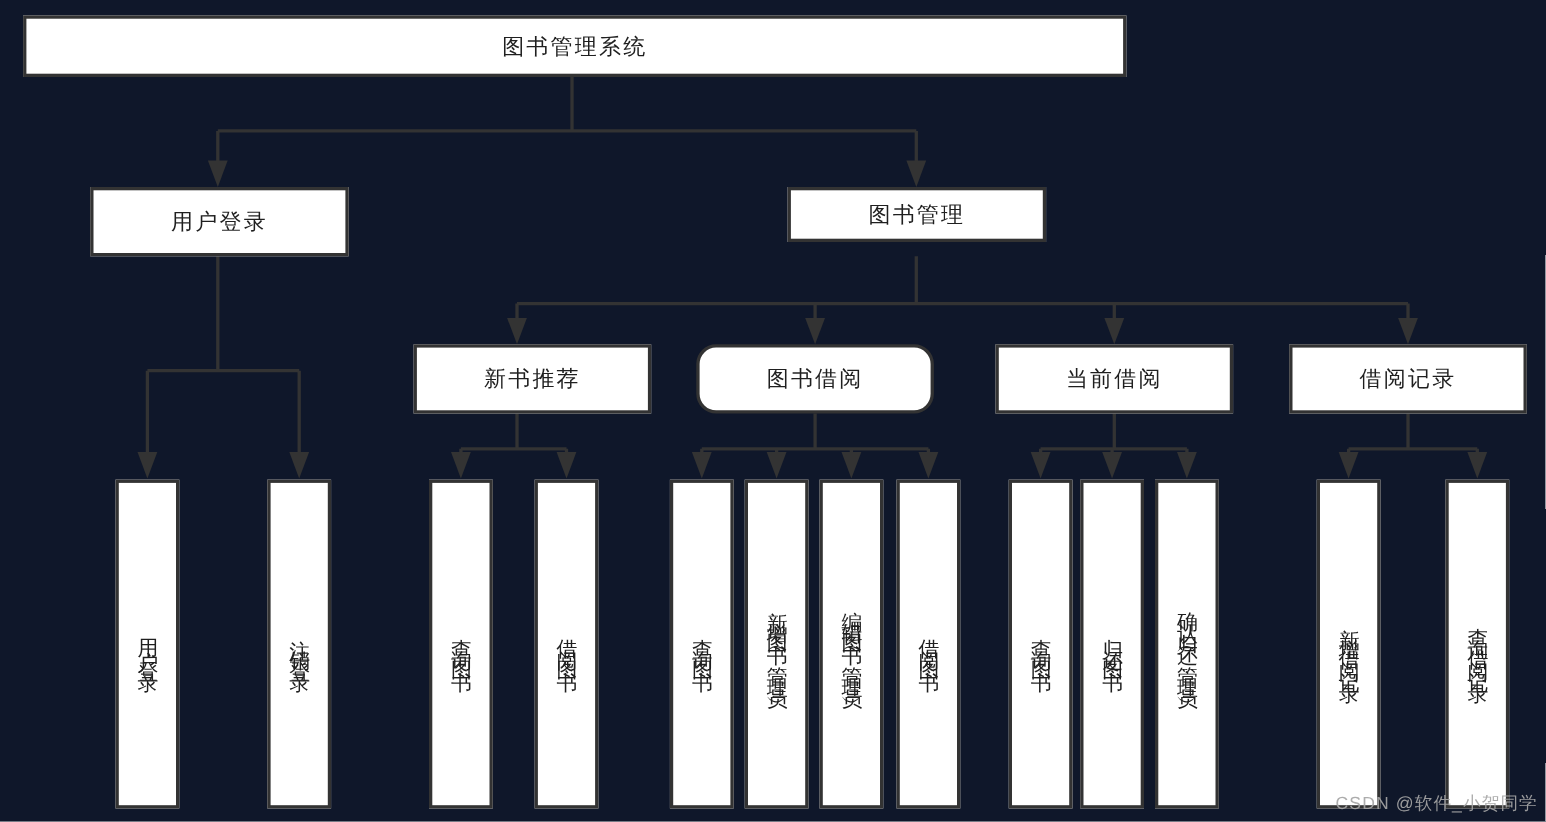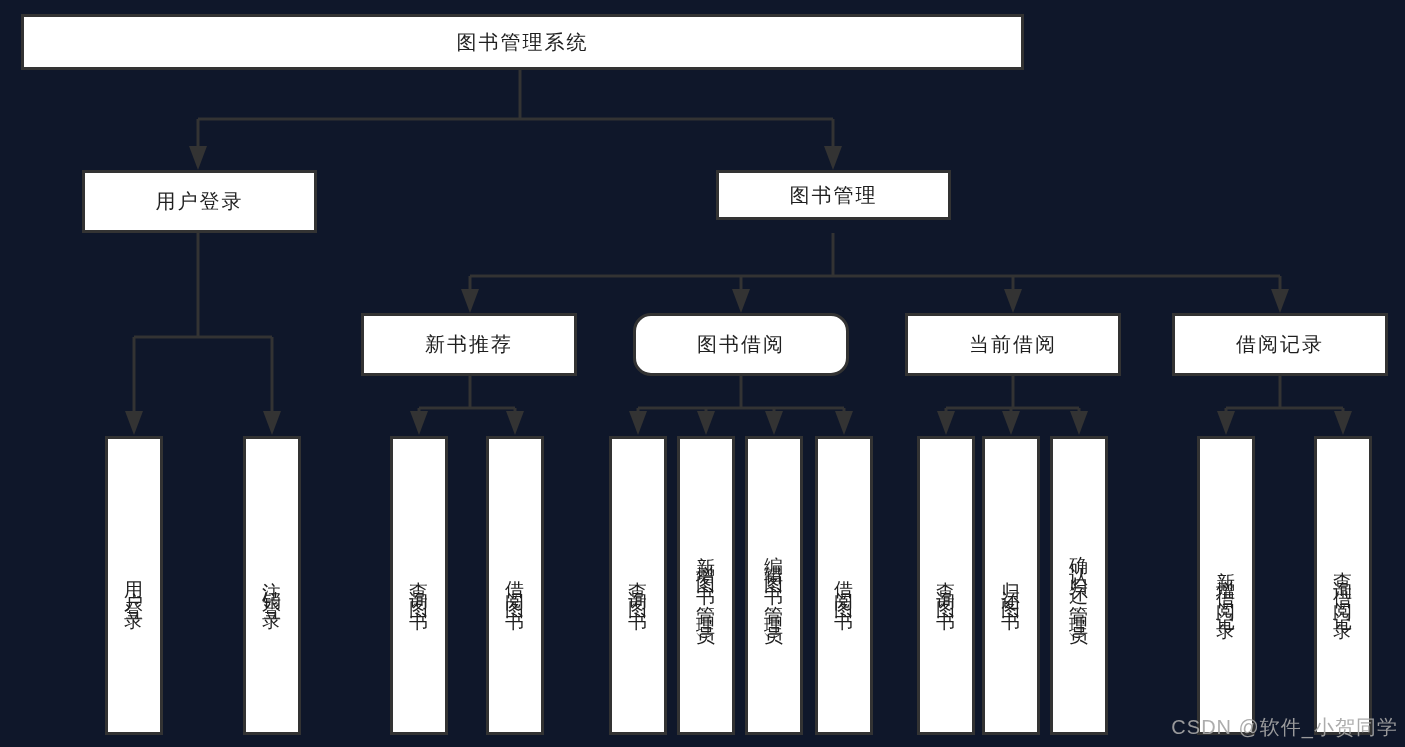--- a/index.html
+++ b/index.html
@@ -41,21 +41,21 @@
     white-space: normal;
     line-height: 1;
   }
   
   .n-root  { left: 21px;  top: 14px;  width: 1003px; height: 56px; }
   
   .n-l2a   { left: 82px;  top: 170px; width: 235px; height: 63px; }
   .n-l2b   { left: 716px; top: 170px; width: 235px; height: 50px; }
   
   .n-l3    { top: 313px; width: 216px; height: 63px; }
-  .n-l3a   { left: 361px; }
+  .n-l3a   { left: 376px; }
   .n-l3b   { left: 633px; border-radius: 18px; }
   .n-l3c   { left: 905px; }
   .n-l3d   { left: 1172px; }
   
   .n-l4    { top: 436px; width: 58px; height: 299px; }
   .x-134  { left: 105px; }
   .x-272  { left: 243px; }
   .x-419  { left: 390px; }
   .x-515  { left: 486px; }
   .x-638  { left: 609px; }
@@ -66,21 +66,21 @@
   .x-1011 { left: 982px; }
   .x-1079 { left: 1050px; }
   .x-1226 { left: 1197px; }
   .x-1343 { left: 1314px; }
   #watermark {
     position: absolute;
     right: 7px;
     bottom: 6px;
     z-index: 5;
     color: rgba(165,165,165,0.92);
-    font-size: 20px;
+    font-size: 16px;
     letter-spacing: 1px;
     white-space: nowrap;
   }
 </style>
 </head>
 <body>
 
 <div id="canvas">
 
   <svg id="wires" viewBox="0 0 1405 747" xmlns="http://www.w3.org/2000/svg">

